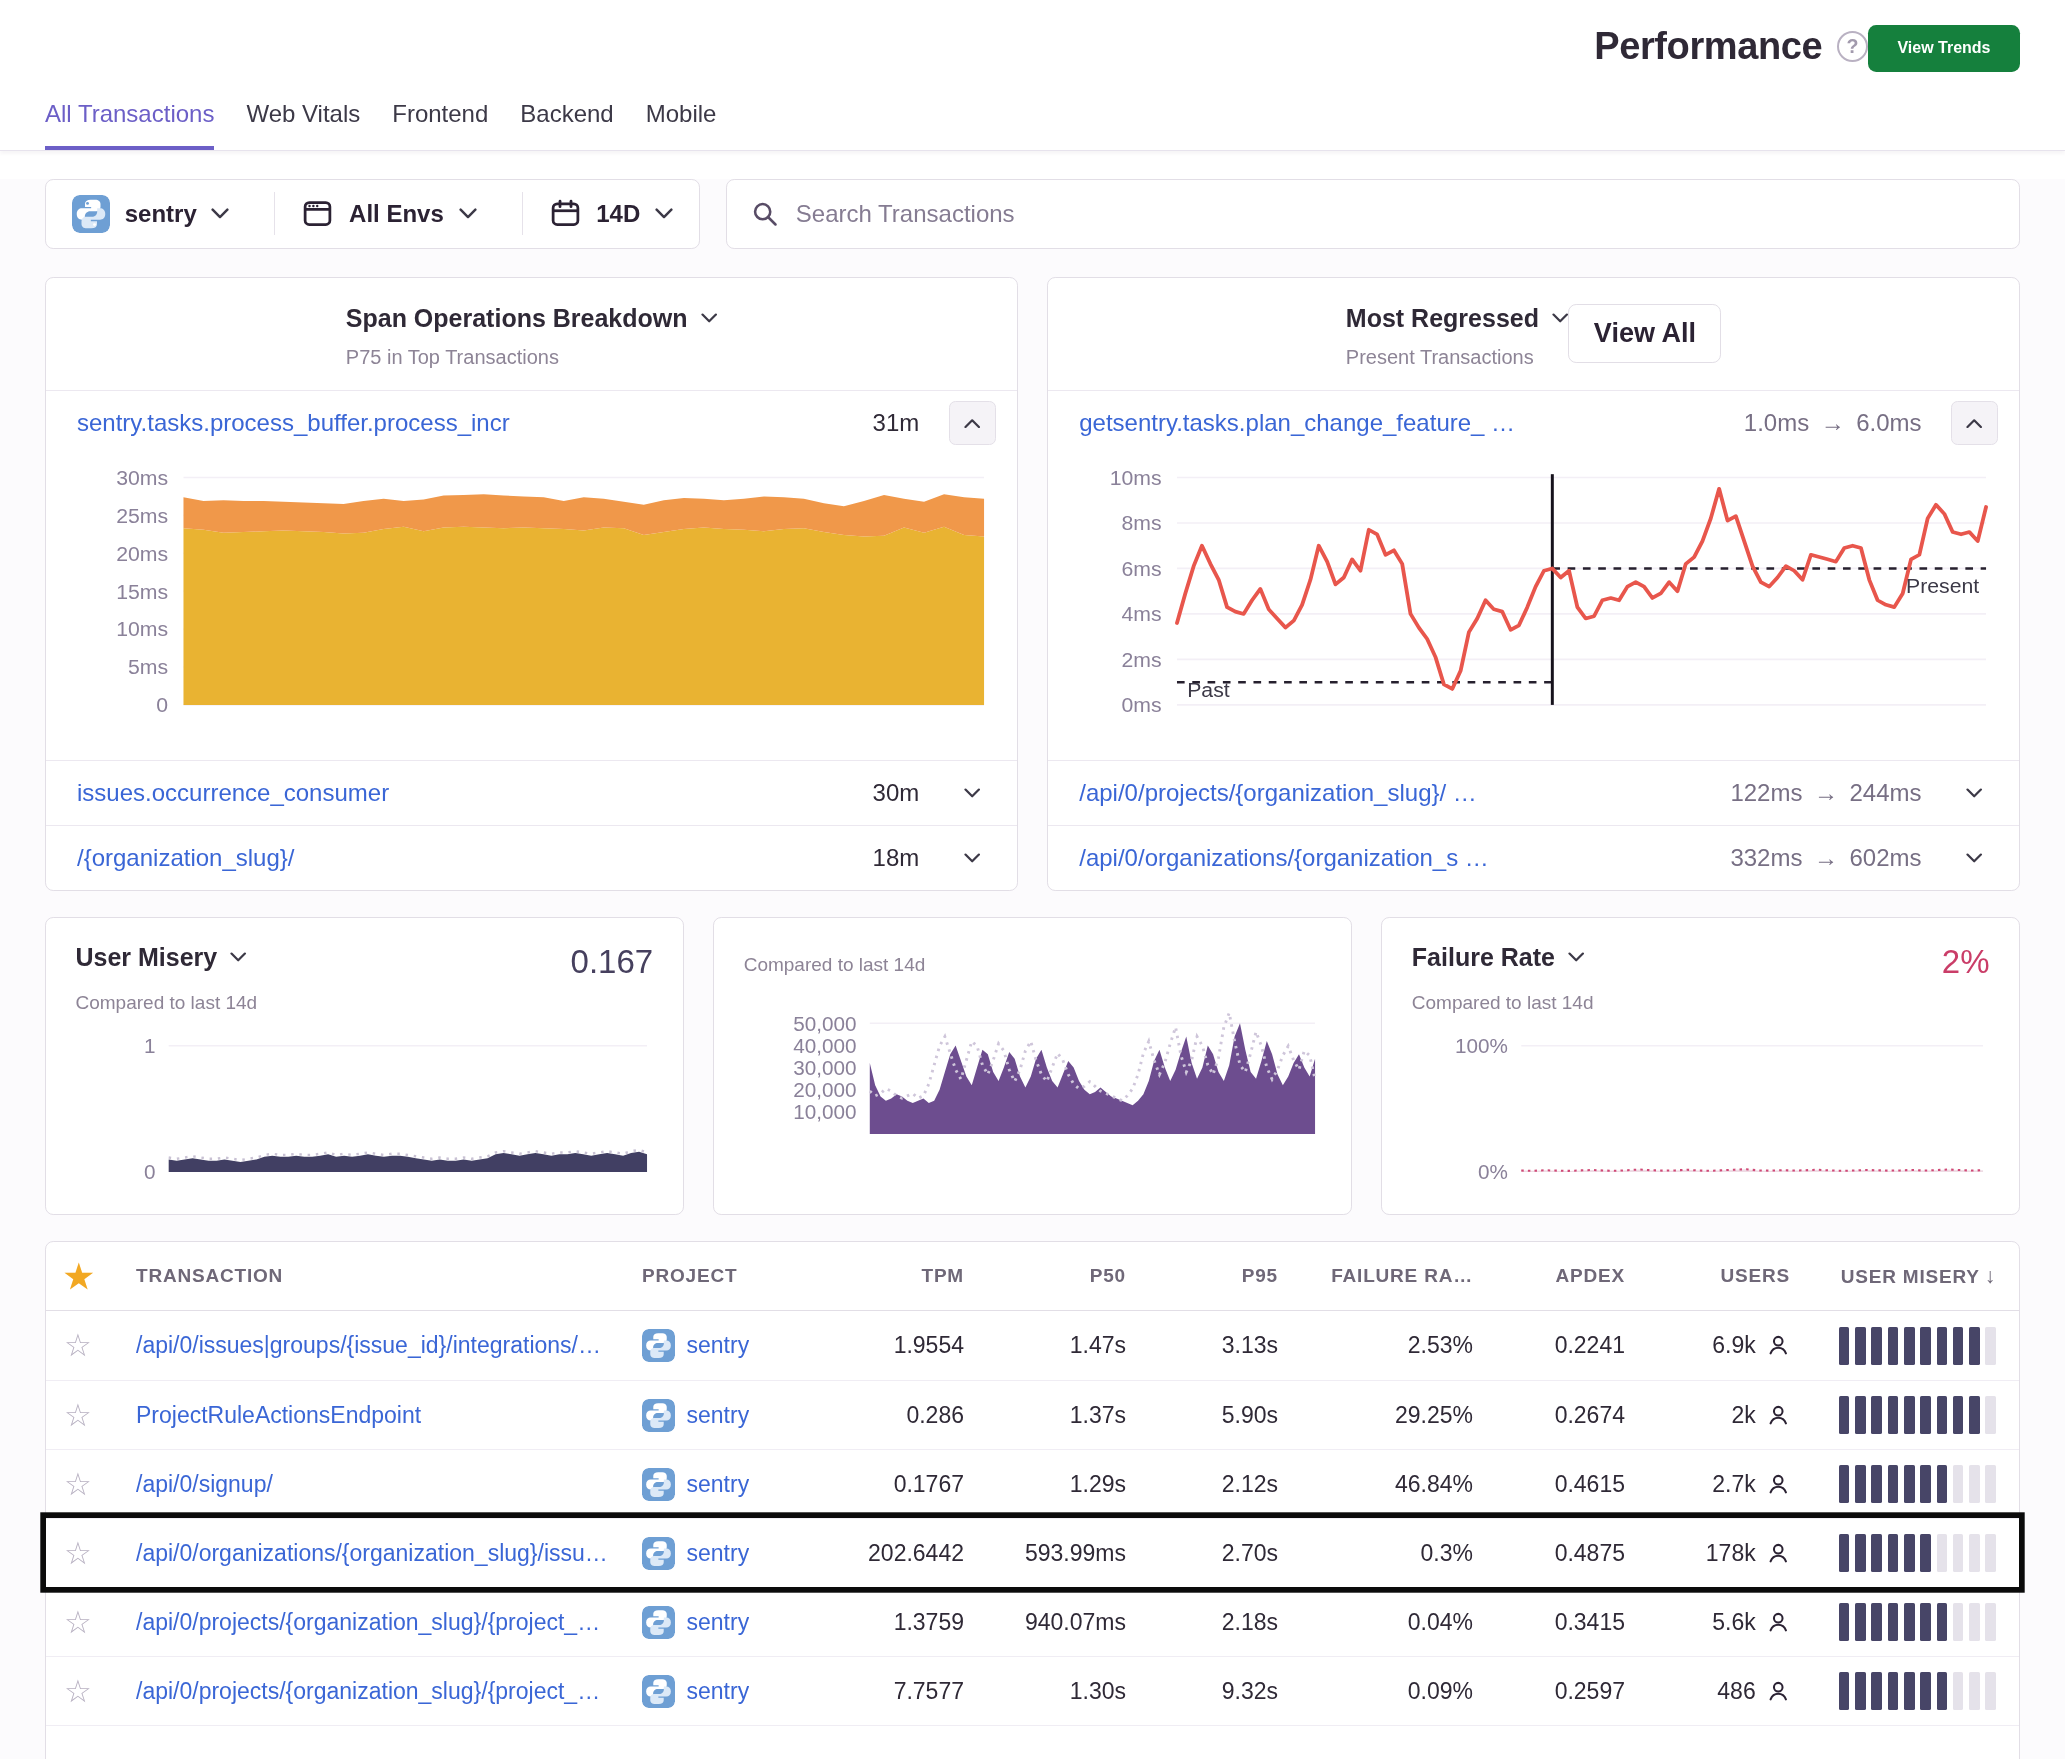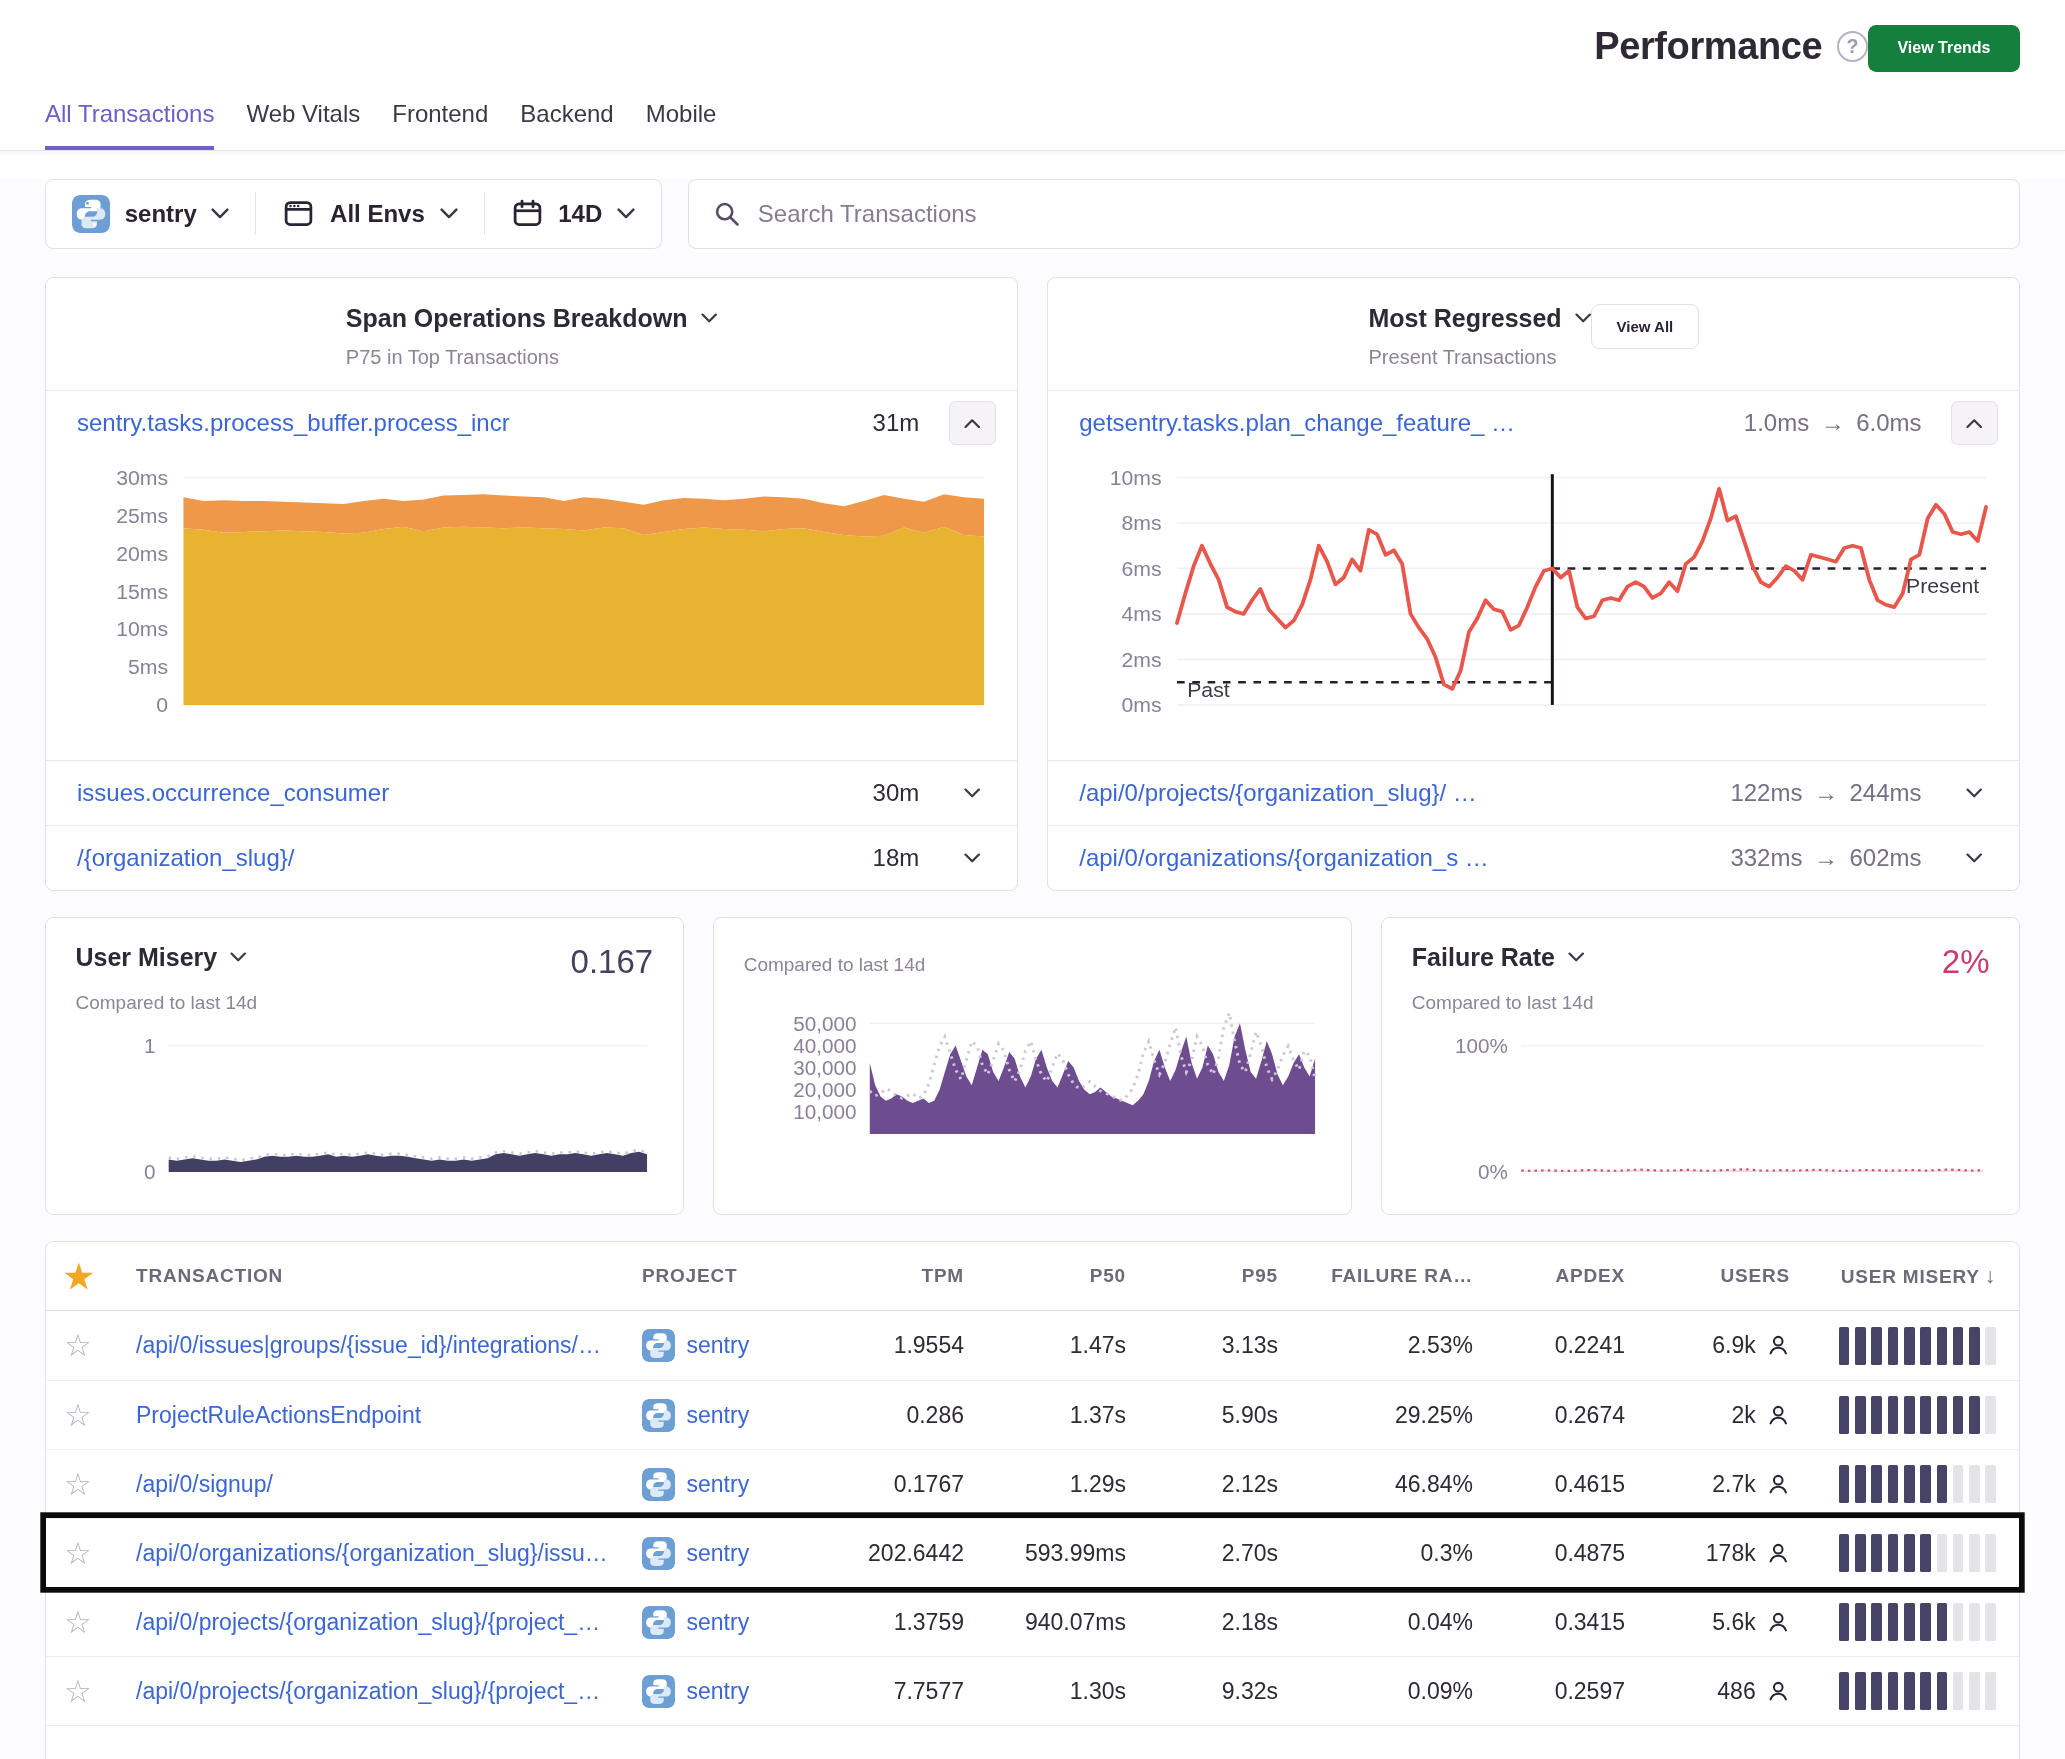--- a/index.html
+++ b/index.html
@@ -23,36 +23,36 @@
   .tab.active { color:#6c5fc7; border-bottom-color:#6c5fc7; font-weight:400; }
 
   
   main { background:#fcfbfd; padding:0 45px; height:100%; }
 
   .filter-row { display:flex; gap:26px; margin-top:28px; }
   .filter-group { display:inline-flex; align-items:center; background:#fff; border:1.6px solid #e2dee6;
     border-radius:8.2px; height:70px; }
   .filter-seg { display:flex; align-items:center; gap:14.7px; padding:0 26px; font-size:24px; font-weight:700;
     color:#2b2233; cursor:pointer; height:43px; }
-  .filter-seg + .filter-seg { border-left:1.6px solid #e6e2ea; }
+  .filter-seg + .filter-seg { border-left:1.6px solid #e6e2ea;margin-left:19px; }
   .search-box { flex:1; display:flex; align-items:center; gap:16.4px; background:#fff;
     border:1.6px solid #e2dee6; border-radius:8.2px; padding:0 24.5px; }
   .search-box input { border:none; outline:none; flex:1; font-size:24px; font-family:inherit; color:#2b2233; background:transparent; }
   .search-box input::placeholder { color:#857c92; }
 
   .pyicon { width:38px; height:38px; border-radius:7.4px; display:block; }
   .chev { display:inline-block; }
 
   
   .panel-grid { display:grid; grid-template-columns:1fr 1fr; gap:29.5px; margin-top:28px; }
   .panel { background:#fff; border:1.6px solid #e2dee6; border-radius:8.2px; }
   .panel-head { padding:26px 31px 21px; display:flex; justify-content:center; align-items:flex-start; min-height:105px; }
   .panel-title { font-size:25px; font-weight:700; color:#2f2936; display:flex; align-items:center; gap:13px; cursor:pointer; }
   .panel-sub { font-size:20px; color:#8d8496; margin-top:13px; }
-  .btn-secondary { background:#fff; border:1.6px solid #e2dee6; border-radius:8.2px; font-size:15px; font-weight:700;
+  .btn-secondary { background:#fff; border:1.6px solid #e2dee6; border-radius:8.2px; font-size:27px; font-weight:700;
     color:#2b2233; padding:13px 24.5px; font-family:inherit; cursor:pointer; }
   .prow { border-top:1.6px solid #ece8f0; height:65px; display:flex; align-items:center;
     justify-content:space-between; padding:0 21px 0 31px; }
   .prow a { color:#3a66d6; text-decoration:none; font-size:24px; }
   .prow .val { font-size:24px; color:#2f2936; display:flex; align-items:center; gap:11.5px; }
   .prow .val.gray { color:#776f84; }
   .prow .arrow { color:#776f84; font-size:24px; }
   .toggle-box { width:47px; height:44px; background:#f5f3f7; border:1.6px solid #e4e0e8; border-radius:6.5px;
     display:flex; align-items:center; justify-content:center; margin-left:18px; cursor:pointer; color:#3c3947; }
   .toggle-plain { width:47px; height:44px; display:flex; align-items:center; justify-content:center;

